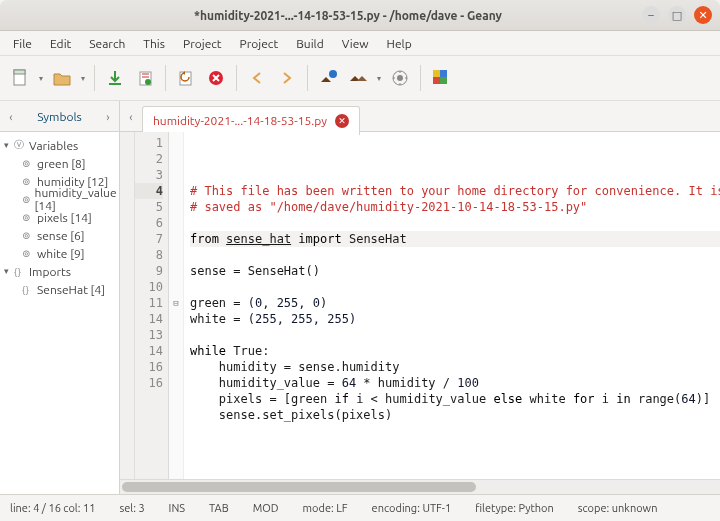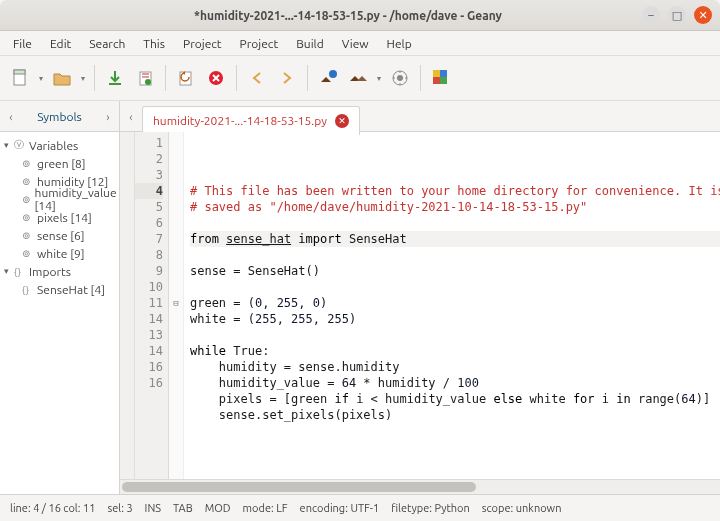--- a/index.html
+++ b/index.html
@@ -37,21 +37,21 @@
 .foldcol{width:14px;background:#fafafa;border-right:1px solid #eee;padding-top:3px}
 .foldmark{height:16px;font-size:9px;color:#777;text-align:center}
 .code{flex:1;padding:3px 6px 0 6px;white-space:pre;color:#1a1a1a;overflow:auto;position:relative}
 .code .ln{height:16px}
 .code .ln.cur{background:#f3f2f0}
 .c-red{color:#c7332f}
 .c-blue{color:#000000}
 .c-o{color:#0f172a}
 .hscroll{height:14px;background:#efeeec;border-top:1px solid #dcdad6;position:relative;display:flex;align-items:center}
 .hscroll .thumb{position:absolute;left:0;height:10px;top:2px;width:58%;background:#c4c2bf;border-radius:5px;margin-left:2px}
-.statusbar{height:26px;background:#f5f4f3;border-top:1px solid #d6d3cf;display:flex;align-items:center;padding:0 10px;font-size:11px;color:#444;gap:12px}
+.statusbar{height:26px;background:#f5f4f3;border-top:1px solid #d6d3cf;display:flex;align-items:center;padding:0 10px;font-size:11px;color:#444;gap:24px}
 .statusbar .cell{white-space:nowrap}
 svg{display:block}
 </style>
 </head>
 <body>
 
 <div class="window">
 
   <div class="titlebar">
     <div style="width:54px"></div>

